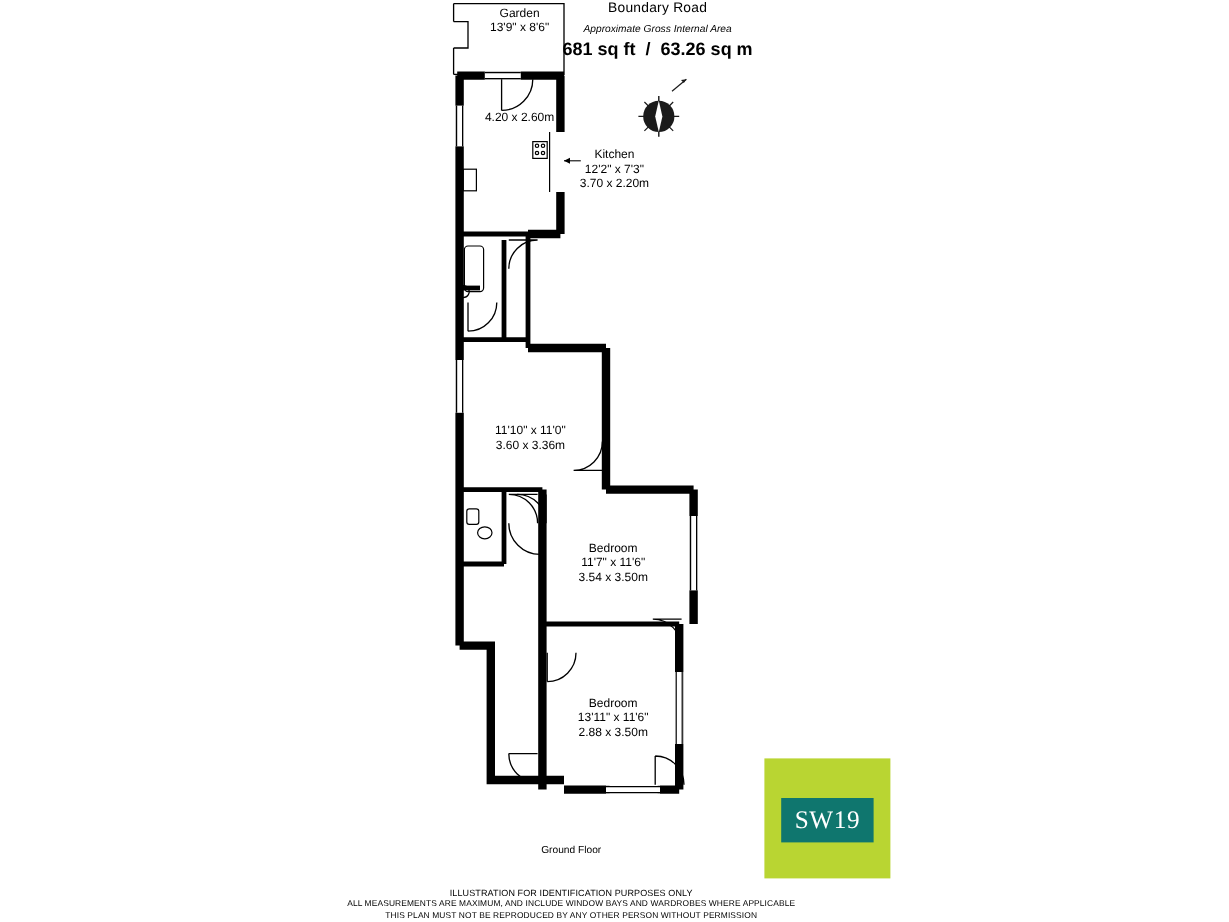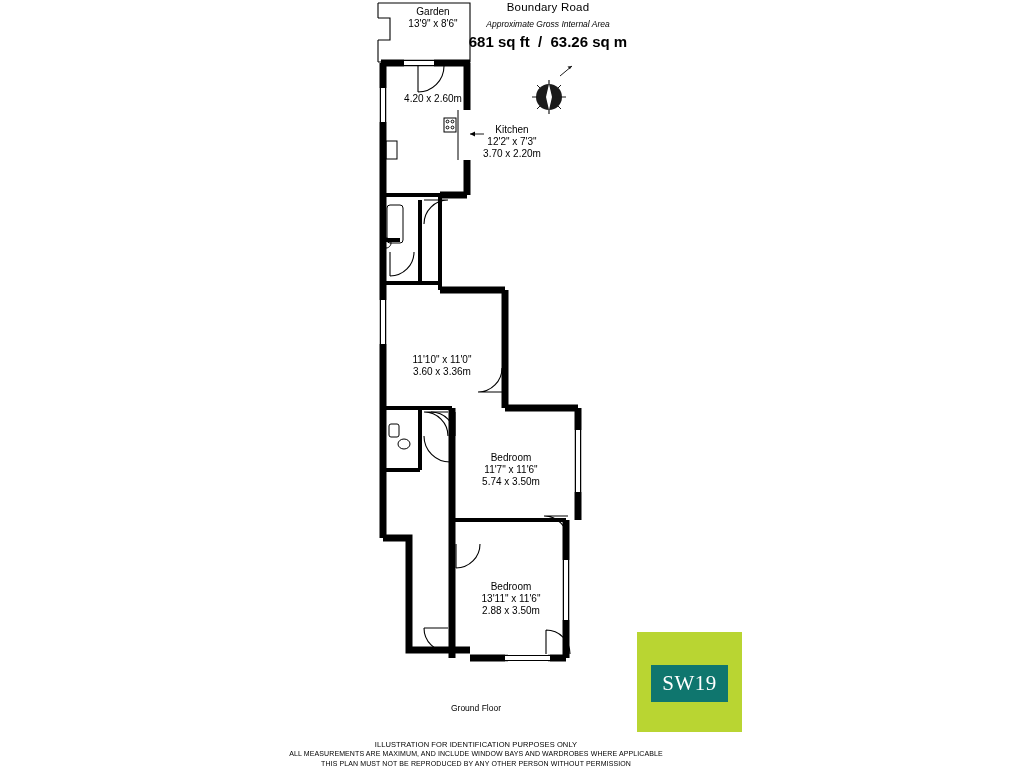--- a/index.html
+++ b/index.html
@@ -228,21 +228,21 @@
 
   <div class="txt room" style="left:462px; top:124px; width:100px;">Kitchen</div>
   <div class="txt room" style="left:462px; top:136px; width:100px;">12'2" x 7'3"</div>
   <div class="txt room" style="left:462px; top:148px; width:100px;">3.70 x 2.20m</div>
 
   <div class="txt room" style="left:392px; top:354px; width:100px;">11'10" x 11'0"</div>
   <div class="txt room" style="left:392px; top:366px; width:100px;">3.60 x 3.36m</div>
 
   <div class="txt room" style="left:461px; top:452px; width:100px;">Bedroom</div>
   <div class="txt room" style="left:461px; top:464px; width:100px;">11'7" x 11'6"</div>
-  <div class="txt room" style="left:461px; top:476px; width:100px;">5.74 x 3.50m</div>
+  <div class="txt room" style="left:461px; top:476px; width:100px;">3.54 x 3.50m</div>
 
   <div class="txt room" style="left:461px; top:581px; width:100px;">Bedroom</div>
   <div class="txt room" style="left:461px; top:593px; width:100px;">13'11" x 11'6"</div>
   <div class="txt room" style="left:461px; top:605px; width:100px;">2.88 x 3.50m</div>
 
   <div class="txt floor-label" style="left:376px; top:703px; width:200px;">Ground Floor</div>
 
   <div class="txt footer-small" style="left:276px; top:724px; width:400px;">ILLUSTRATION FOR IDENTIFICATION PURPOSES ONLY</div>
 
   <div class="txt footer-tiny" style="left:182px; top:750px; width:588px;">ALL MEASUREMENTS ARE MAXIMUM, AND INCLUDE WINDOW BAYS AND WARDROBES WHERE APPLICABLE</div>

